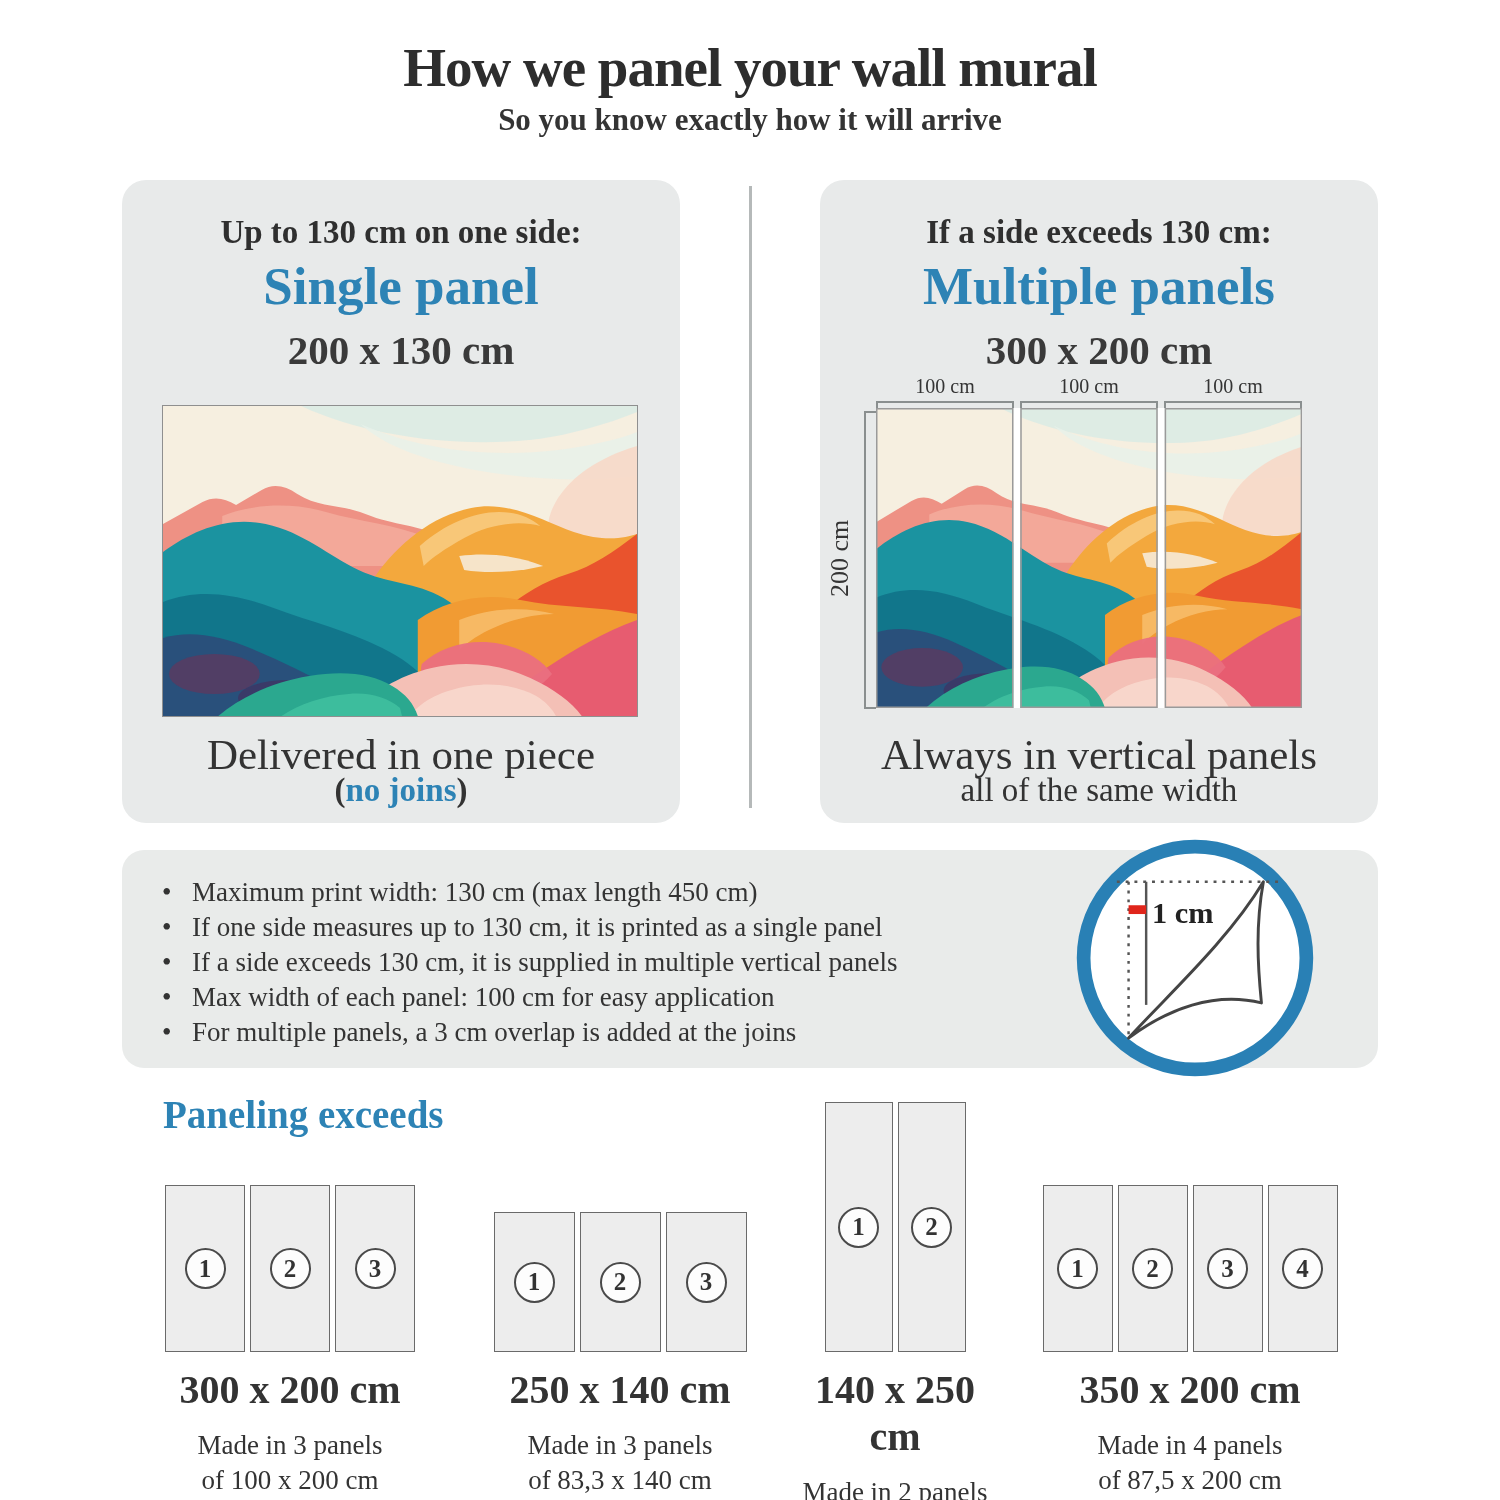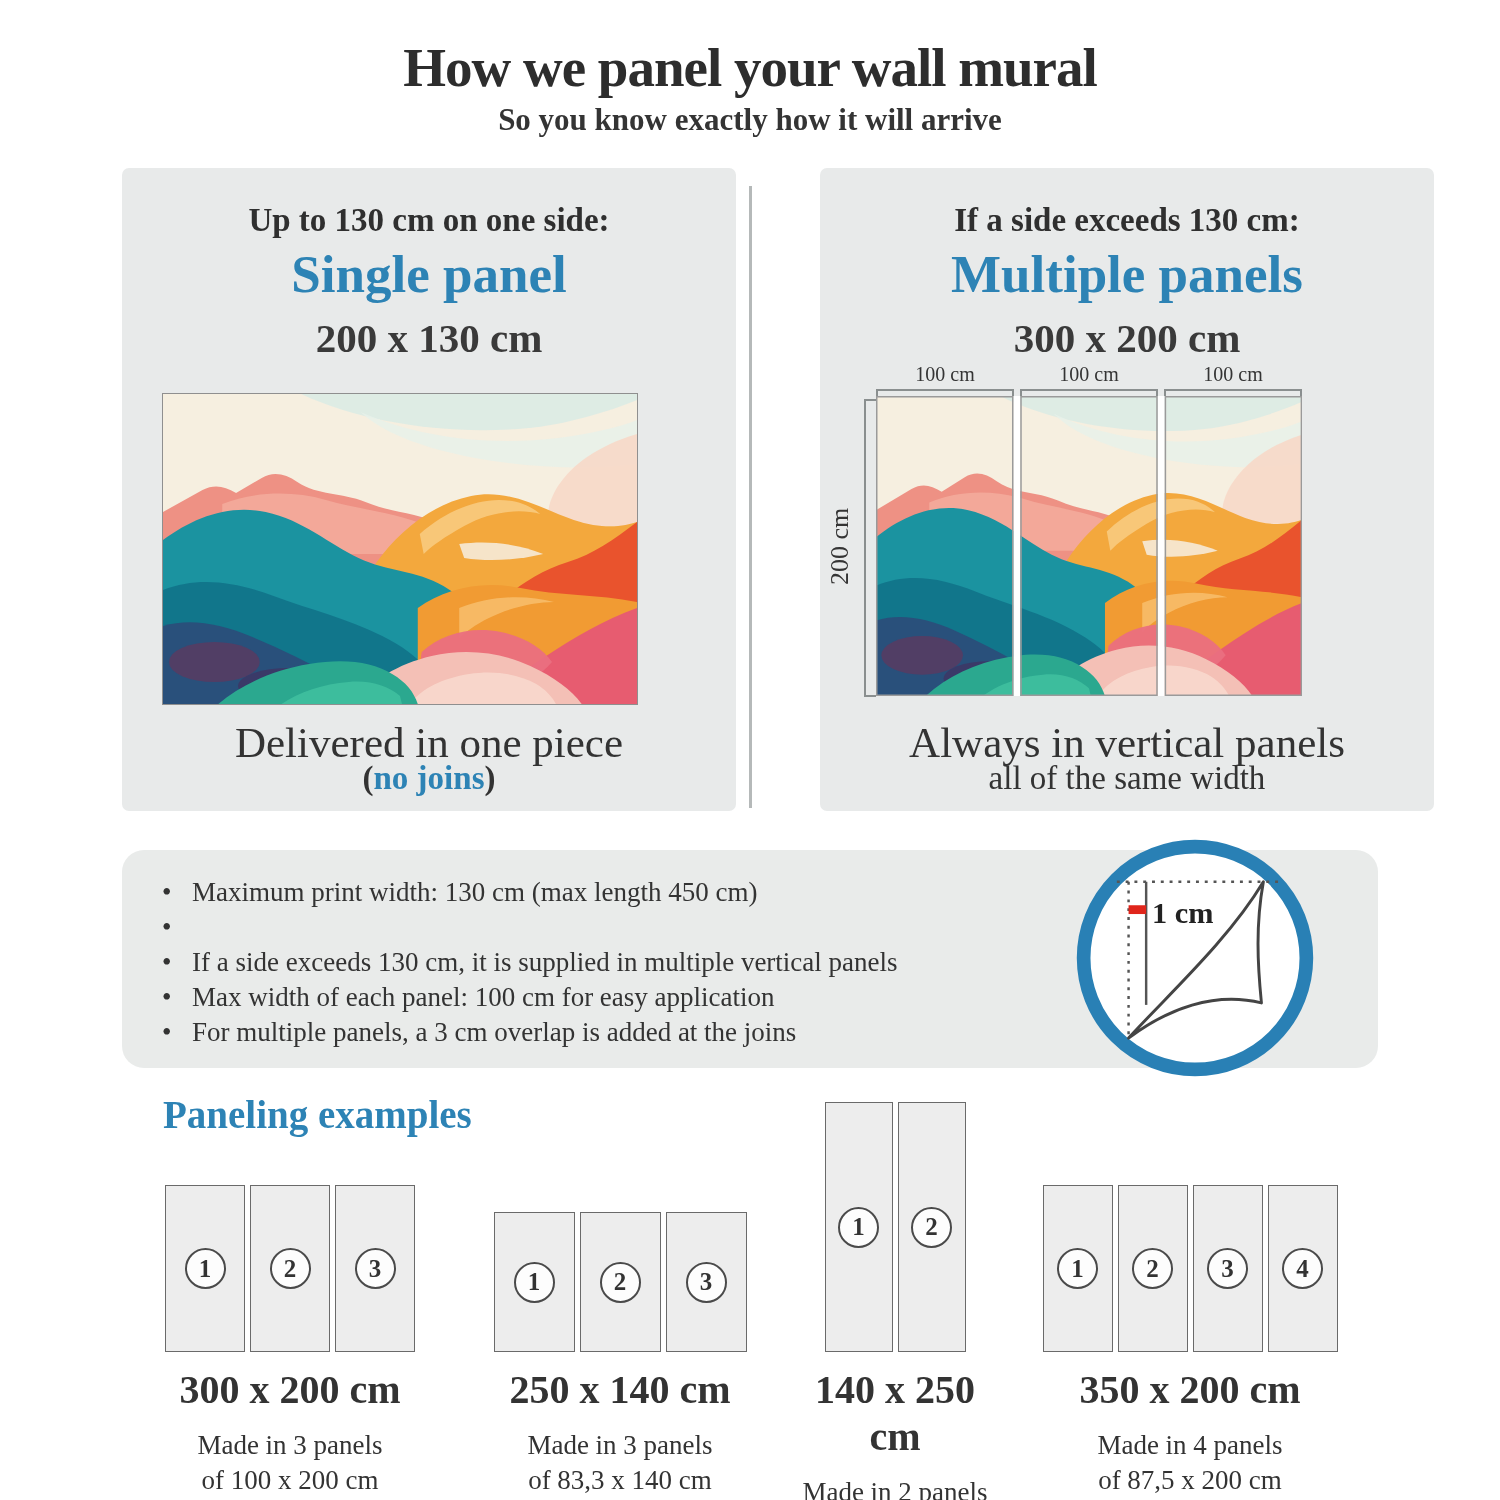--- a/index.html
+++ b/index.html
@@ -12,22 +12,22 @@
   .page-title{
     position:absolute;top:36px;left:0;width:100%;text-align:center;
     font-size:55px;font-weight:800;color:#2d2d2d;letter-spacing:-1px;
   }
   .page-subtitle{
     position:absolute;top:102px;left:0;width:100%;text-align:center;
     font-size:31px;font-weight:600;color:#343434;
   }
   
   .card{
-    position:absolute;top:168px;width:614px;height:643px;
-    background:#e8eaea;border-radius:7px;
+    position:absolute;top:180px;width:558px;height:643px;
+    background:#e8eaea;border-radius:24px;
   }
   .card.left{left:122px;}
   .card.right{left:820px;}
   .divider{
     position:absolute;left:749px;top:186px;width:3px;height:622px;background:#b5b9b9;
   }
   .card-condition{position:absolute;top:34px;left:0;width:100%;text-align:center;
     font-size:33px;font-weight:700;color:#2f2f2f;}
   .card-title{position:absolute;top:76px;left:0;width:100%;text-align:center;
     font-size:53px;font-weight:800;}
@@ -183,20 +183,21 @@
   </div>
 
   <div class="notes-box">
     <ul class="notes-list" id="notes-list">
         <li>
           <span class="dot">•</span>
           <span>Maximum print width: 130 cm (max length 450 cm)</span>
         </li>
         <li>
           <span class="dot">•</span>
+          <span>If one side measures up to 130 cm, it is printed as a single panel</span>
         </li>
         <li>
           <span class="dot">•</span>
           <span>If a side exceeds 130 cm, it is supplied in multiple vertical panels</span>
         </li>
         <li>
           <span class="dot">•</span>
           <span>Max width of each panel: 100 cm for easy application</span>
         </li>
         <li>
@@ -209,21 +210,21 @@
   <svg class="overlap-icon" viewBox="0 0 260 260">
     <circle cx="130" cy="130" r="114" fill="#ffffff" stroke="#2980b5" stroke-width="14"></circle>
     <line x1="50" y1="52" x2="218" y2="52" stroke="#555" stroke-width="2.5" stroke-dasharray="3 6"></line>
     <line x1="62" y1="52" x2="62" y2="212" stroke="#555" stroke-width="2.5" stroke-dasharray="3 6"></line>
     <line x1="80" y1="52" x2="80" y2="178" stroke="#555" stroke-width="2.5"></line>
     <path d="M200,52 C192,96 194,136 198,176 C150,164 102,182 62,212 C102,168 164,112 200,52 Z" fill="#ffffff" stroke="#444" stroke-width="3" stroke-linejoin="round"></path>
     <rect x="62" y="76" width="18" height="9" fill="#e0251b"></rect>
     <text x="86" y="94" font-size="31" font-weight="bold" fill="#222">1 cm</text>
   </svg>
 
-  <div class="examples-heading accent">Paneling examples</div>
+  <div class="examples-heading accent">Paneling exceeds</div>
 
   <div class="example ex1">
     <div class="panels">
         <div class="panel">
           <span class="num">1</span>
         </div>
         <div class="panel">
           <span class="num">2</span>
         </div>
         <div class="panel">

